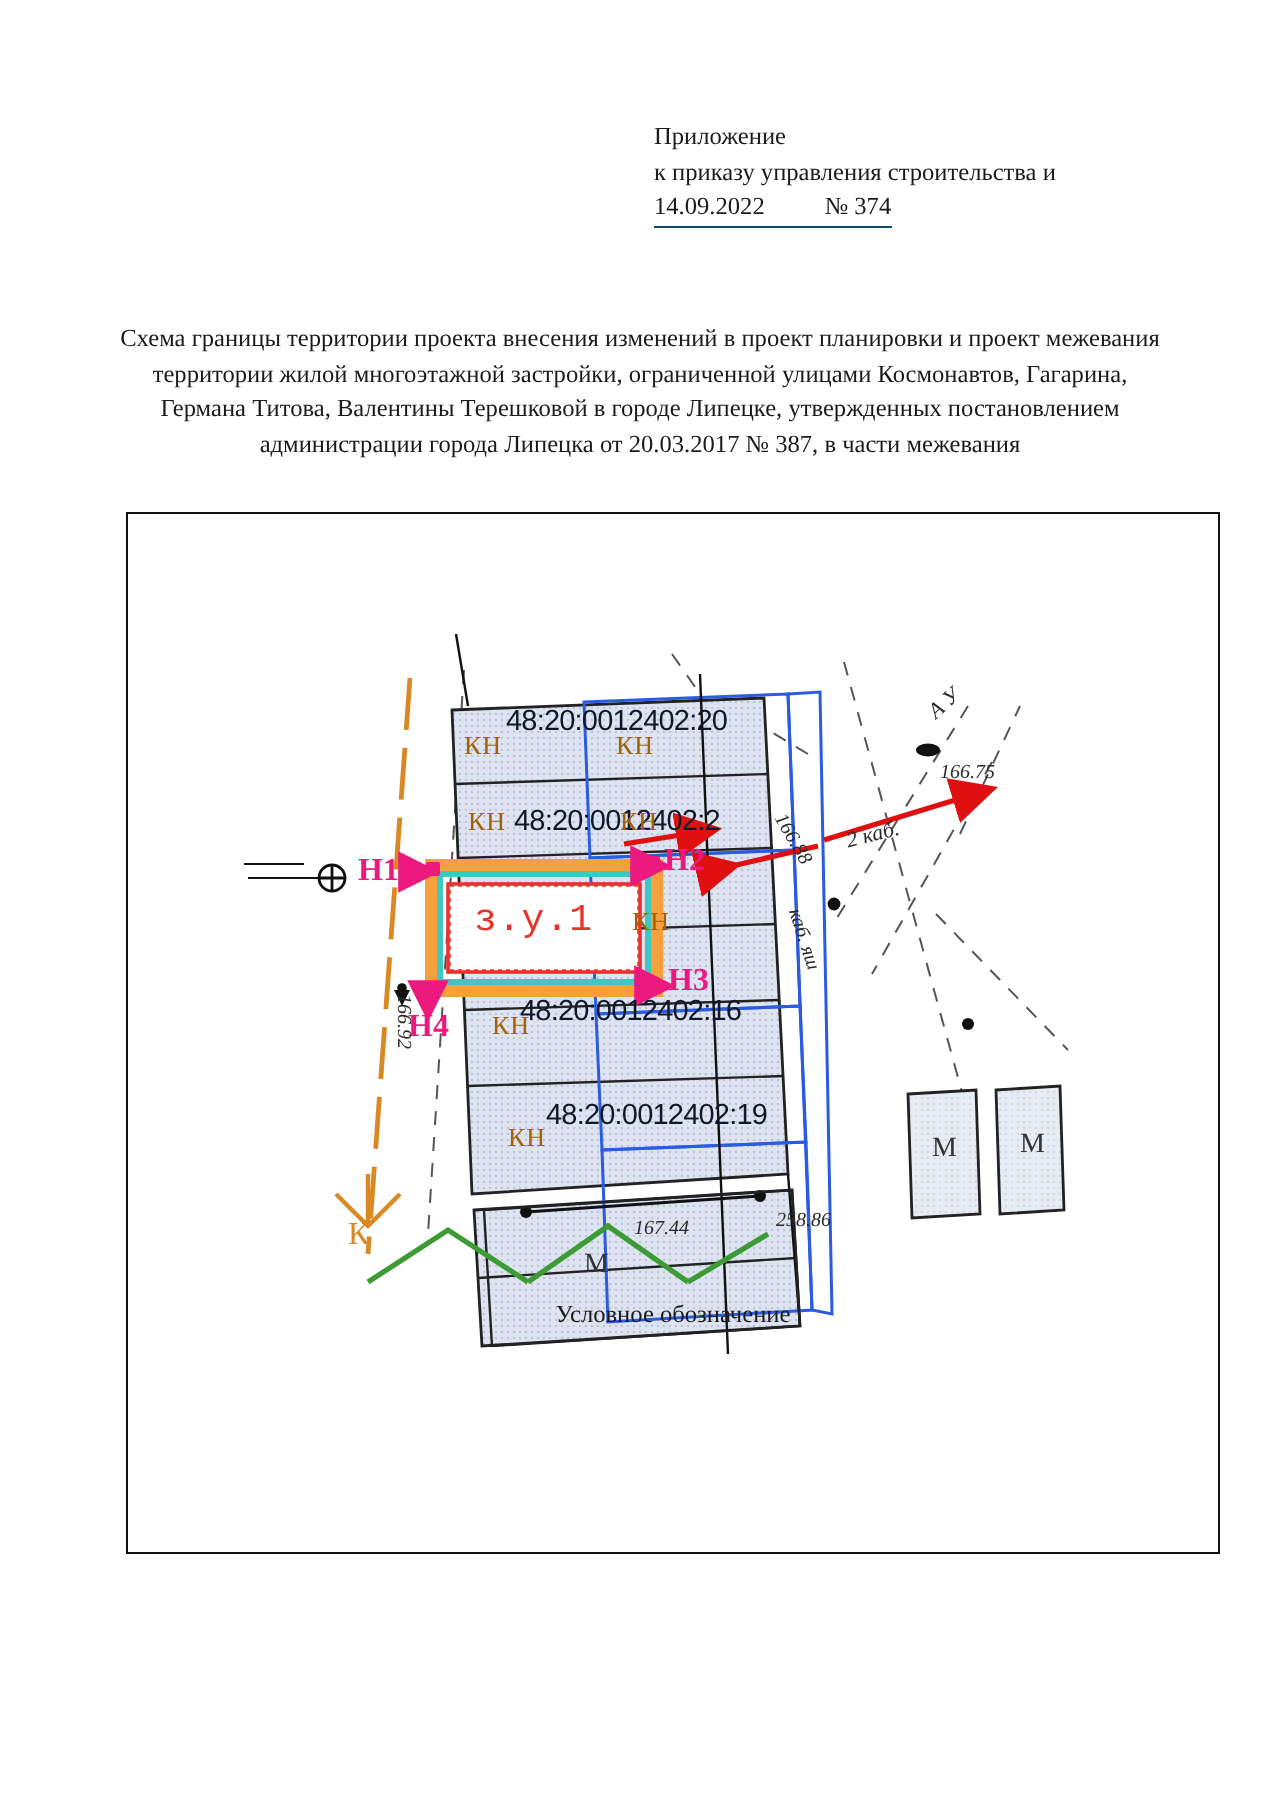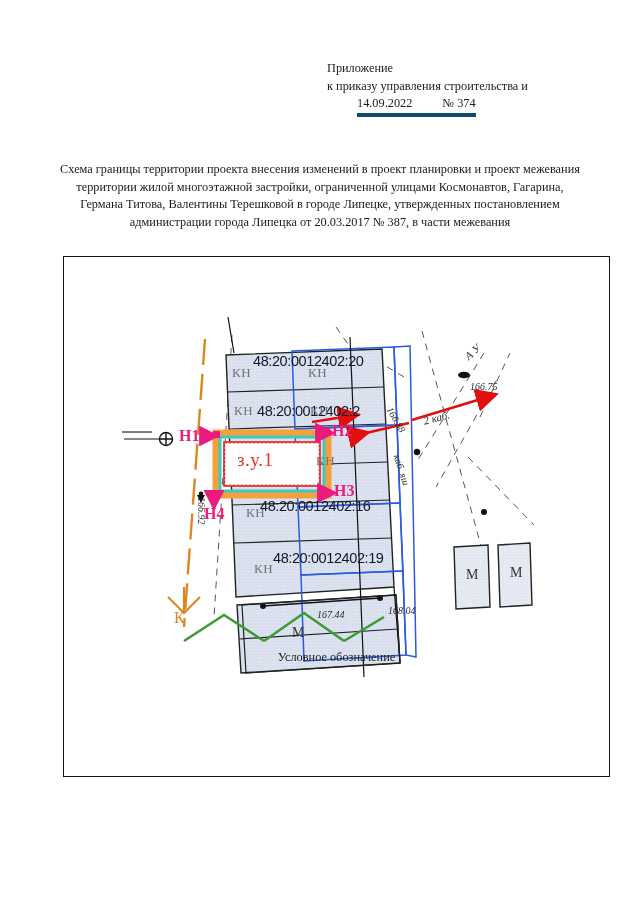--- a/index.html
+++ b/index.html
@@ -21,23 +21,22 @@
     position: absolute;
     left: 327px;
     top: 60px;
     width: 280px;
     font-size: 12.3px;
     line-height: 17.5px;
   }
   #header-block .hline { white-space: nowrap; }
   #doc-date-line {
     display: inline-block;
-    border-bottom: 4px solid #0c4a6e;
+    border-bottom: 1px solid #0c4a6e;
     padding-bottom: 0px;
-    margin-left: 30px;
   }
   #doc-date-line .spacer { display: inline-block; width: 30px; }
 
   
   #doc-title {
     position: absolute;
     left: 54px;
     top: 161px;
     width: 532px;
     font-size: 12.3px;
@@ -91,21 +90,21 @@
   #legend-caption { white-space: nowrap; }
 
   
   .mt {
     position: absolute;
     white-space: nowrap;
     font-family: "Liberation Serif", "DejaVu Serif", serif;
   }
   .kn {
     font-size: 13px;
-    color: #737373;
+    color: #a16207;
     letter-spacing: 0.5px;
   }
   .cad {
     font-size: 14.5px;
     color: #0f172a;
     font-family: "Liberation Sans", sans-serif;
     letter-spacing: -0.4px;
   }
   .pt {
     font-size: 16px;
@@ -121,21 +120,21 @@
   }
   .bldg {
     font-size: 14px;
     color: #333333;
     font-family: "Liberation Serif", serif;
   }
   #zu-label {
     position: absolute;
     font-size: 19px;
     color: #E8322B;
-    font-family: Liberation Serif, serif;
+    font-family: Liberation Mono, monospace;
     letter-spacing: 0.5px;
   }
 </style>
 </head>
 <body>
 
 <div id="header-block">
   <div class="hline">Приложение</div>
   <div class="hline">к приказу управления строительства и</div>
   <div class="hline">
@@ -299,21 +298,21 @@
   <div class="mt pt" style="left:268px; top:165px;">Н2</div>
   <div class="mt pt" style="left:270px; top:225px;">Н3</div>
   <div class="mt pt" style="left:140px; top:248px;">Н4</div>
 
   <div id="zu-label" style="left:173px; top:192px;">з.у.1</div>
 
   <div class="mt elev" style="left:406px; top:124px;">166.75</div>
   <div class="mt elev" style="left:330px; top:148px; transform:rotate(60deg); transform-origin:left top;">166.88</div>
   <div class="mt elev" style="left:143px; top:240px; transform:rotate(90deg); transform-origin:left top;">166.92</div>
   <div class="mt elev" style="left:253px; top:352px;">167.44</div>
-  <div class="mt elev" style="left:324px; top:348px;">168.04</div>
+  <div class="mt elev" style="left:324px; top:348px;">258.86</div>
 
   <div class="mt elev" style="left:358px; top:158px; transform:rotate(-14deg); transform-origin:left top; font-size:11px;">2 каб.</div>
   <div class="mt elev" style="left:338px; top:196px; transform:rotate(72deg); transform-origin:left top; font-size:10px;">каб. яш</div>
   <div class="mt elev" style="left:398px; top:96px; transform:rotate(-42deg); transform-origin:left top; font-size:11px;">А У</div>
   <div class="mt" style="left:110px; top:352px; font-size:16px; color:#D98824; font-family:'Liberation Serif',serif;">К</div>
 
   <div id="legend-title">Условное обозначение</div>
 
 </div>
 

